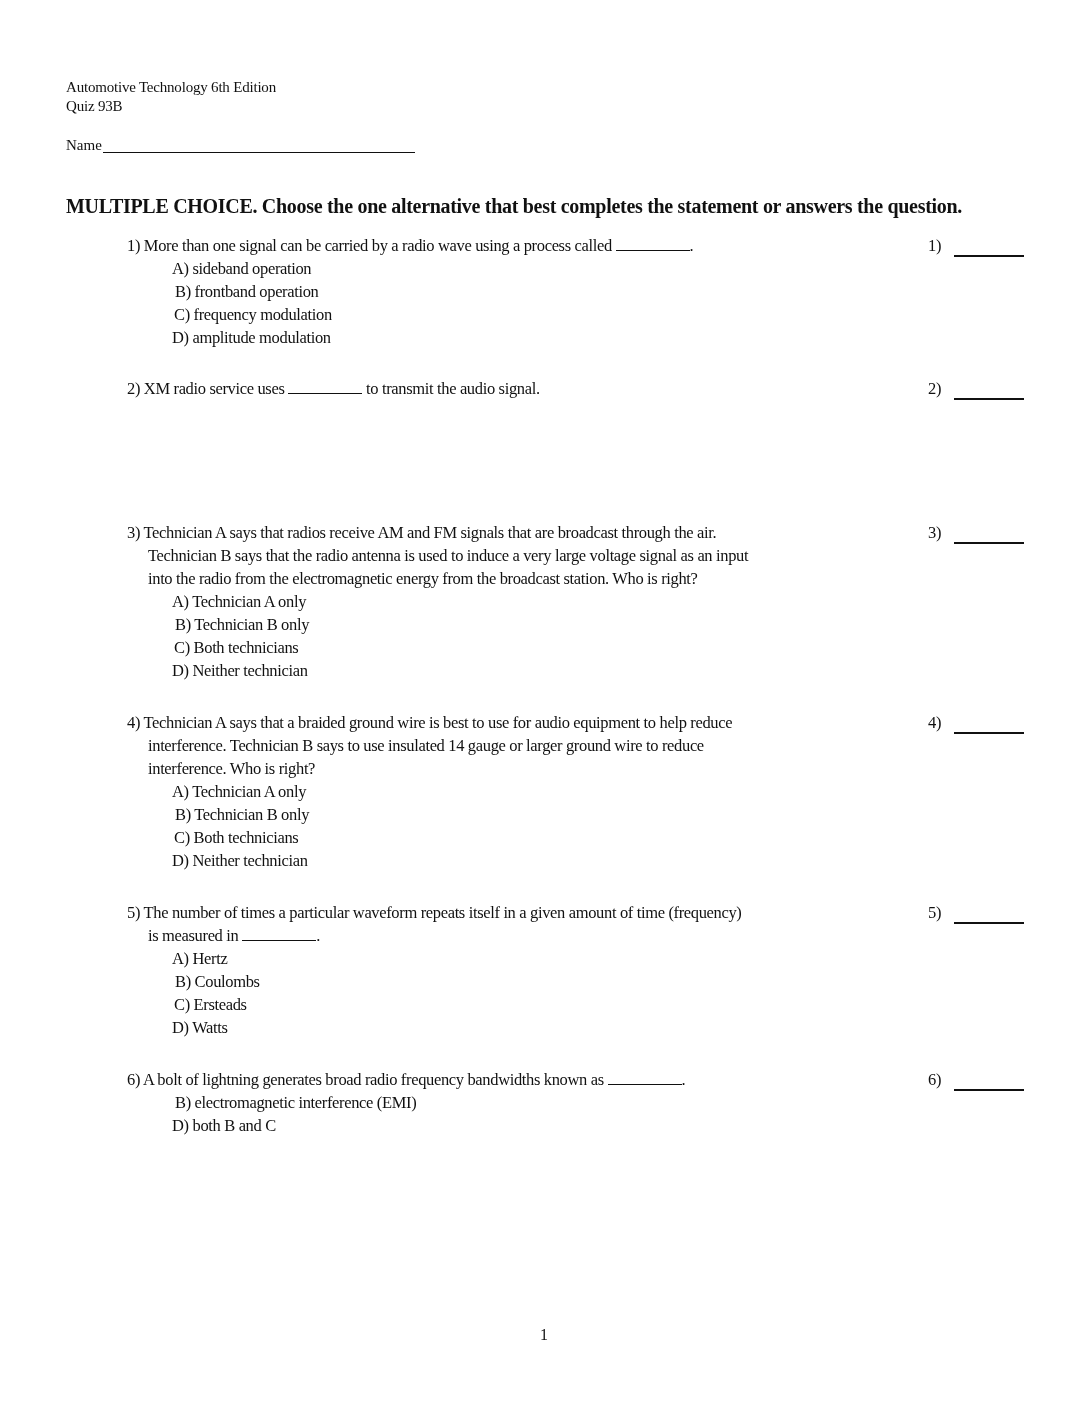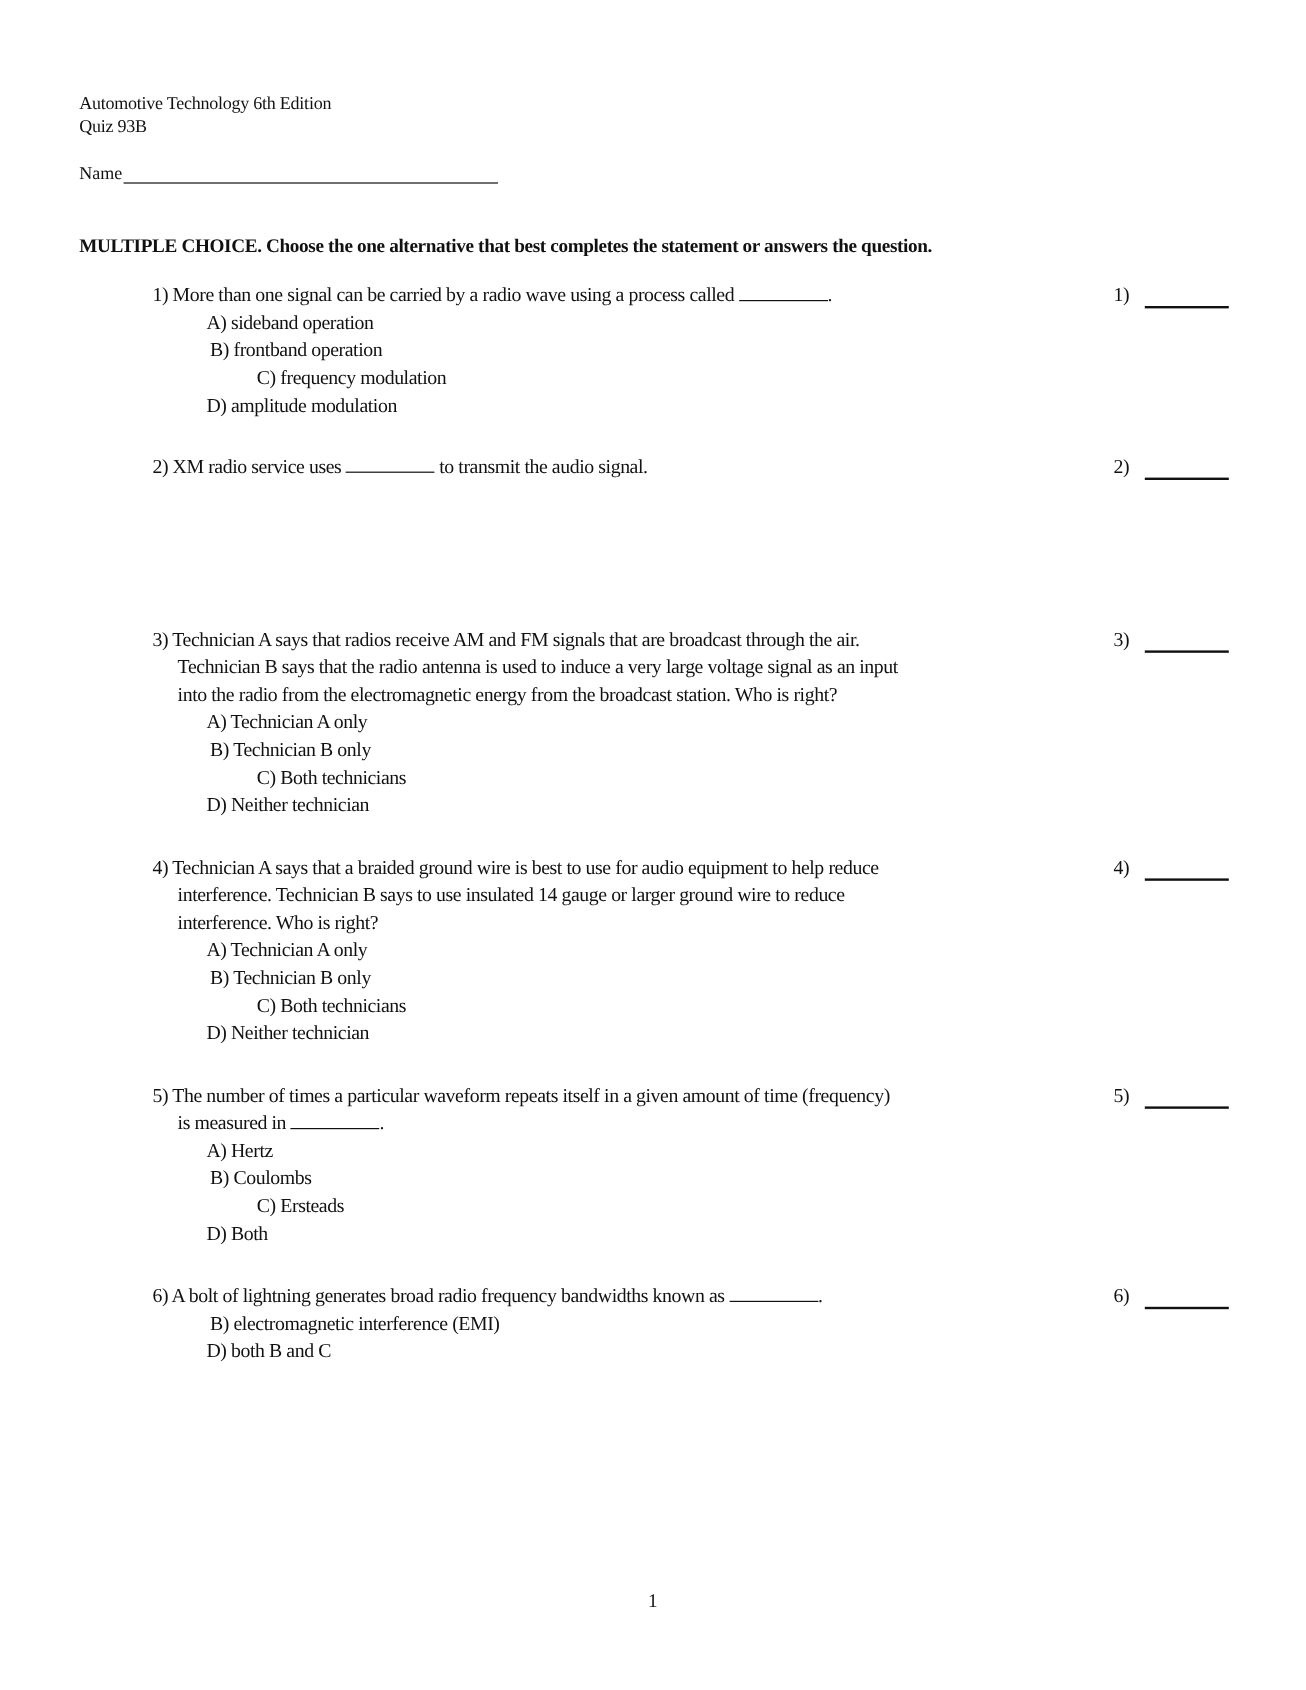--- a/index.html
+++ b/index.html
@@ -40,21 +40,21 @@
       display: inline-block;
       width: 312px;
       border-bottom: 1.5px solid #111;
       height: 16px;
       margin-left: 1px;
     }
     .instructions {
       position: absolute;
       left: 66px;
       top: 186px;
-      font-size: 16px;
+      font-size: 20px;
       line-height: 20px;
       font-weight: bold;
       letter-spacing: -0.3px;
       white-space: nowrap;
     }
     .question {
       position: absolute;
       left: 127px;
       width: 930px;
       font-size: 16.5px;
@@ -99,21 +99,21 @@
     .options {
       margin-left: 45px;
     }
     .option {
       display: block;
       white-space: nowrap;
     }
     .option.b-indent, .option.c-indent {
       padding-left: 3px;
     }
-    .option.c-indent { padding-left: 2px; margin-left: 40px; }
+    .option.c-indent { padding-left: 2px; }
     .page-number {
       position: absolute;
       left: 0;
       width: 1088px;
       top: 1316px;
       text-align: center;
       font-size: 16px;
     }
   </style>
 </head>
@@ -207,21 +207,21 @@
       <span class="cont"><span>is measured in</span> <span class="blank"></span><span>.</span></span>
     </div>
     <div class="answer-slot">
       <span>5)</span>
       <span class="answer-line"></span>
     </div>
     <div class="options">
       <span class="option">A) Hertz</span>
       <span class="option b-indent">B) Coulombs</span>
       <span class="option c-indent">C) Ersteads</span>
-      <span class="option">D) Both</span>
+      <span class="option">D) Watts</span>
     </div>
   </div>
 
   <div class="question" style="top:1058px;">
     <div class="q-stem">
       <span class="q-num">6)</span>
       <span>A bolt of lightning generates broad radio frequency bandwidths known as</span>
       <span class="blank"></span><span>.</span>
     </div>
     <div class="answer-slot">

